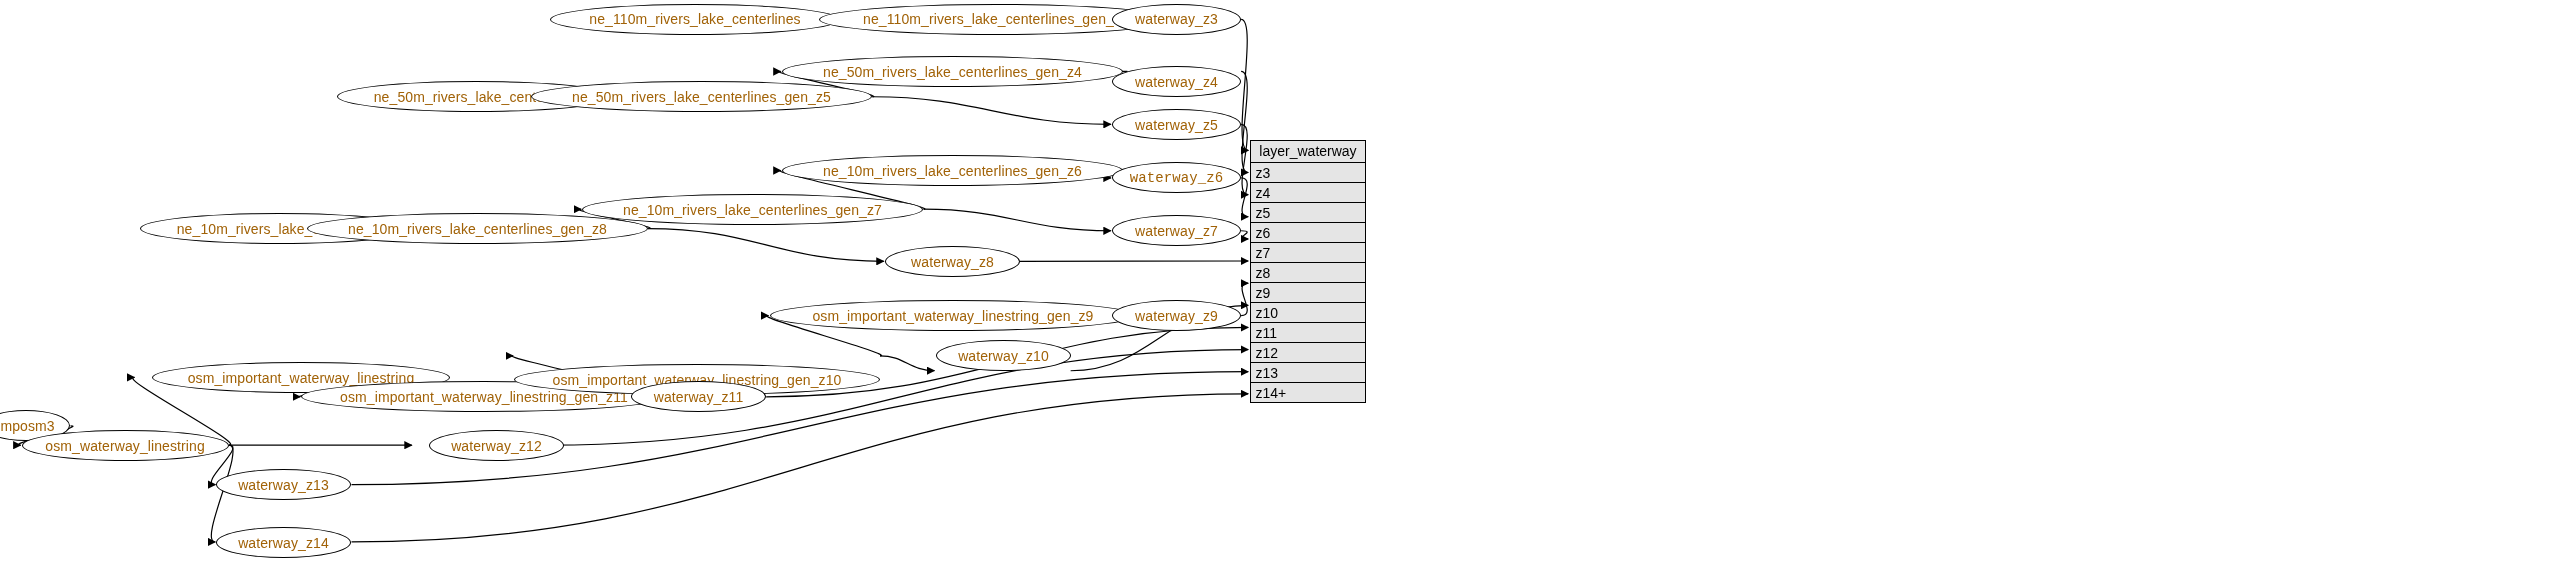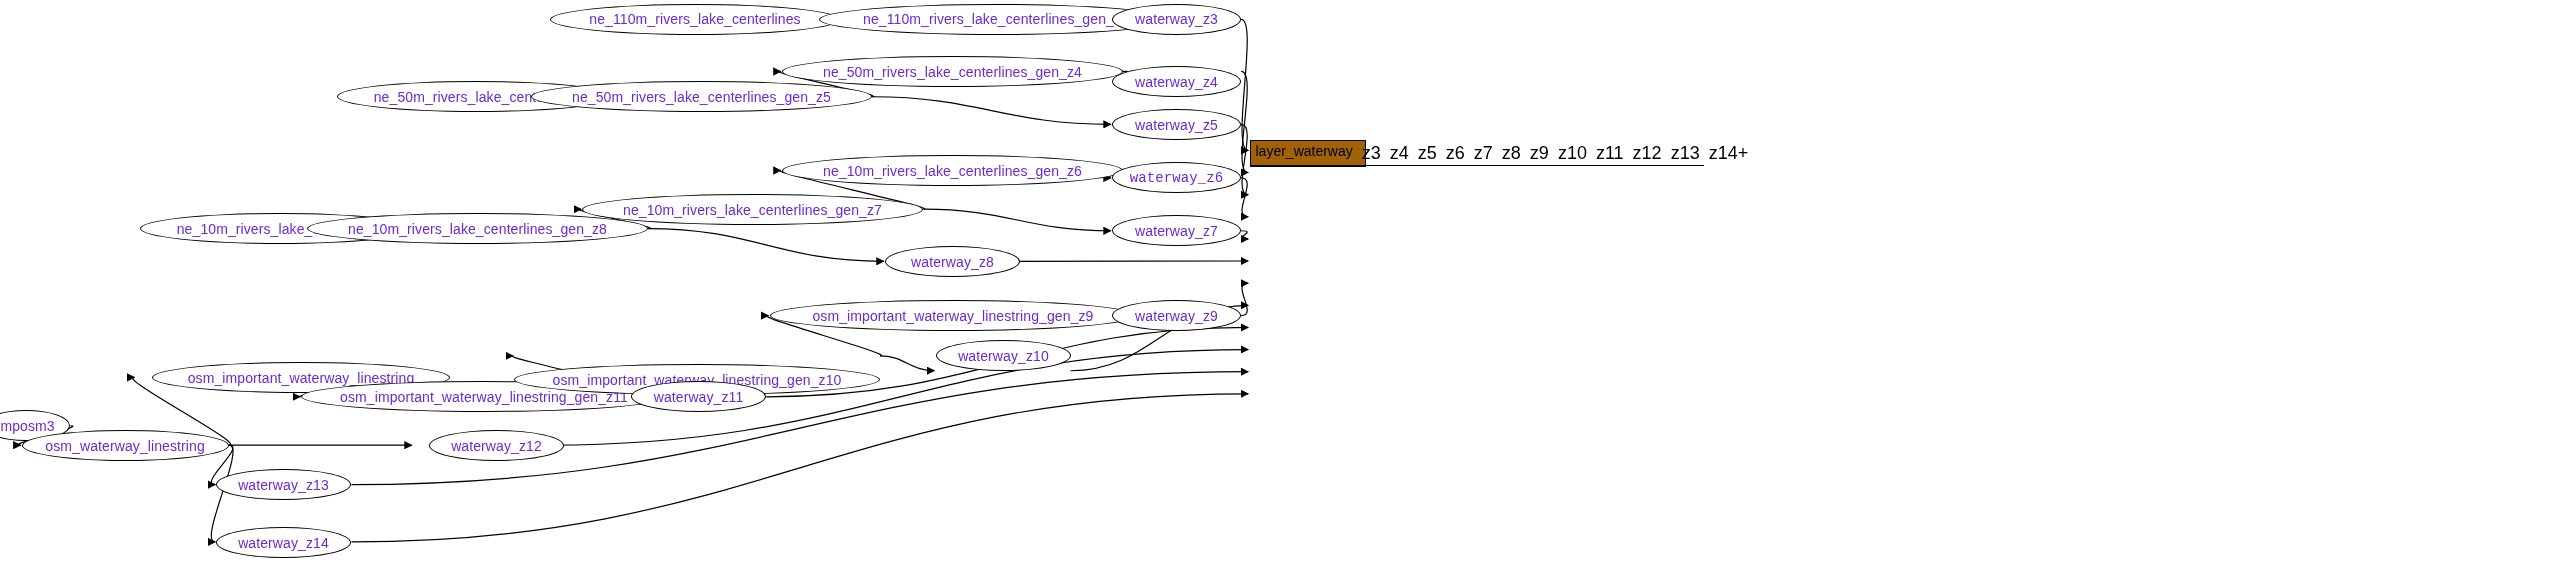--- a/index.html
+++ b/index.html
@@ -23,50 +23,50 @@
     top: 0;
     width: 2576px;
     height: 568px;
   }
   .node {
     position: absolute;
     box-sizing: border-box;
     border: 1px solid #000000;
     border-radius: 50%;
     background: #ffffff;
-    color: #6d28d9;
+    color: #a16207;
     display: flex;
     align-items: center;
     justify-content: center;
     font-size: 14px;
     white-space: nowrap;
     letter-spacing: 0.1px;
   }
   .legend {
     position: absolute;
     box-sizing: border-box;
     border: 1px solid #000000;
-    background: #a16207;
+    background: #e5e5e5;
     display: flex;
-    flex-direction: row;
+    flex-direction: column;
   }
   .legend-title {
     box-sizing: border-box;
     border-bottom: 1px solid #000000;
     text-align: center;
     font-size: 14px;
     padding: 2.2px 4.5px 3px 4.5px;
     color: #000000;
     white-space: nowrap;
   }
   .legend-row {
     box-sizing: border-box;
     border-bottom: 1px solid #000000;
-    text-align: center;
-    font-size: 18px;
+    text-align: left;
+    font-size: 14px;
     padding: 1.5px 4.5px 1.5px 4.5px;
     color: #000000;
     white-space: nowrap;
   }
   .legend-row:last-child {
     border-bottom: none;
   }
 </style>
 </head>
 <body>

